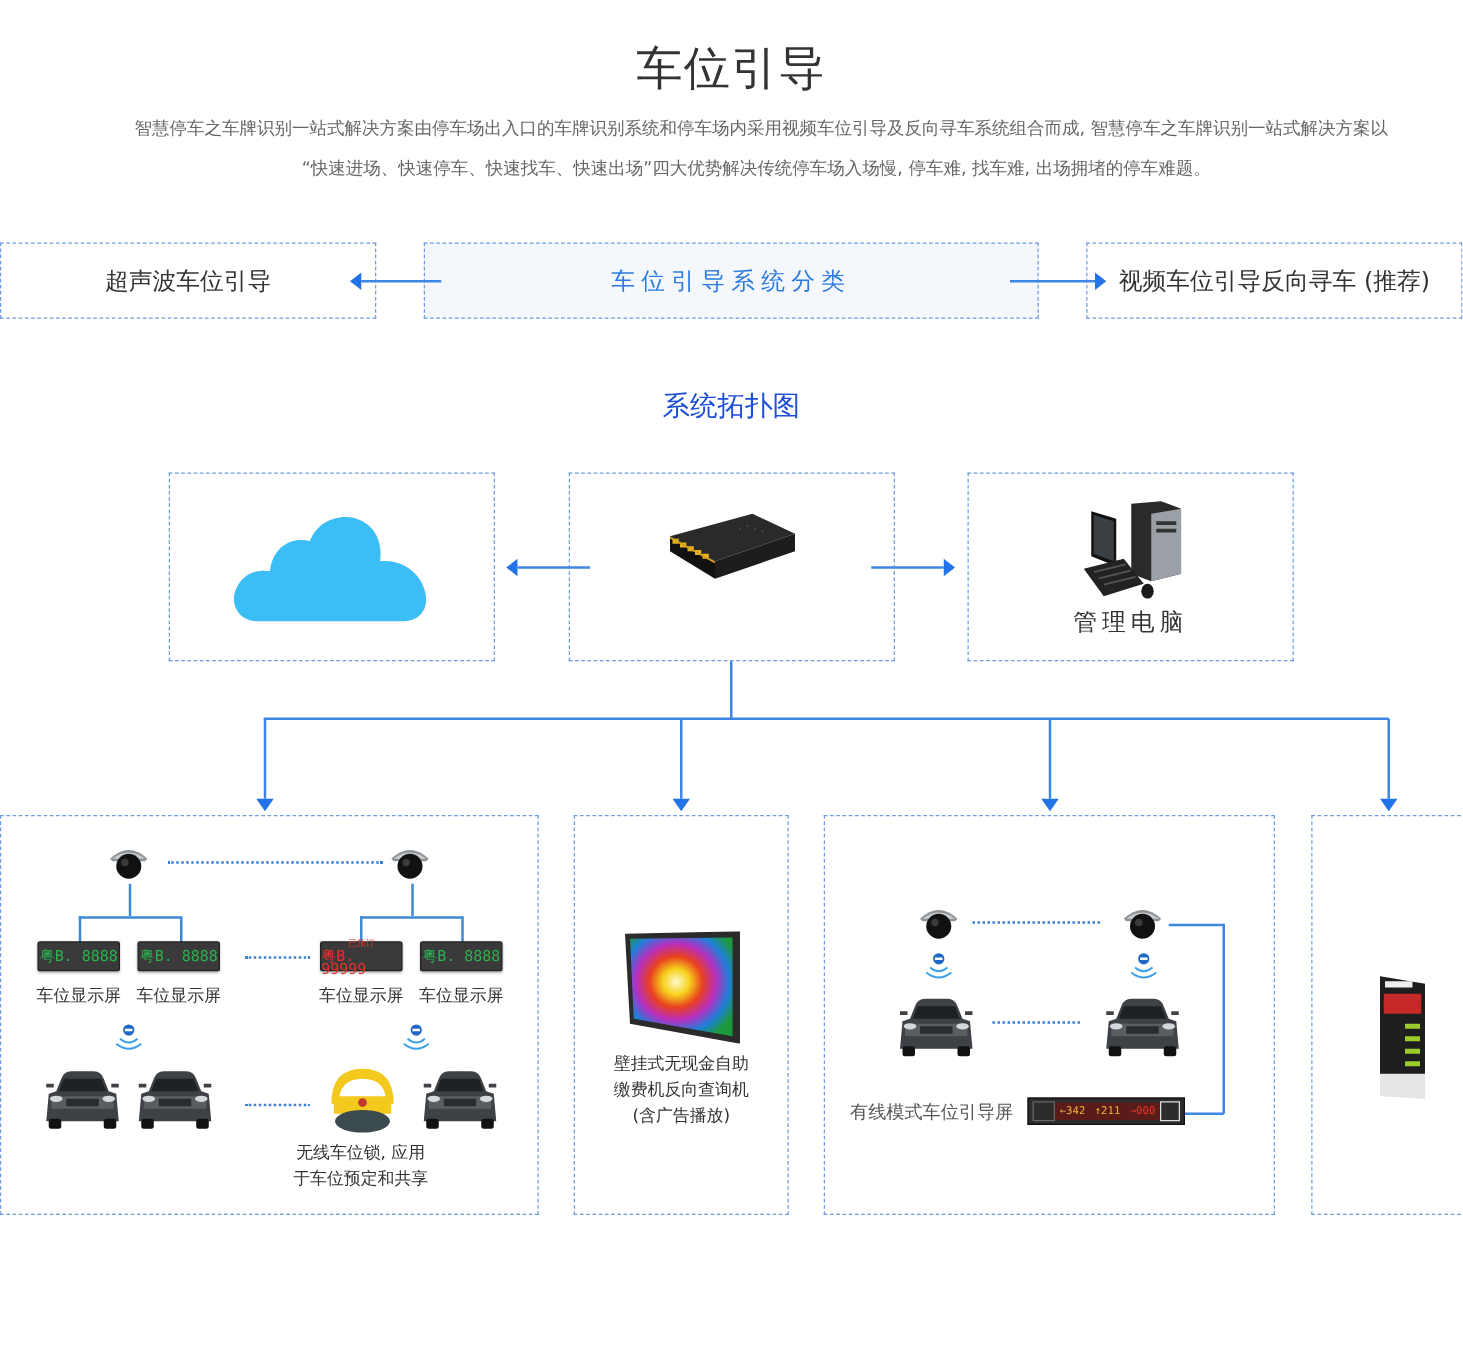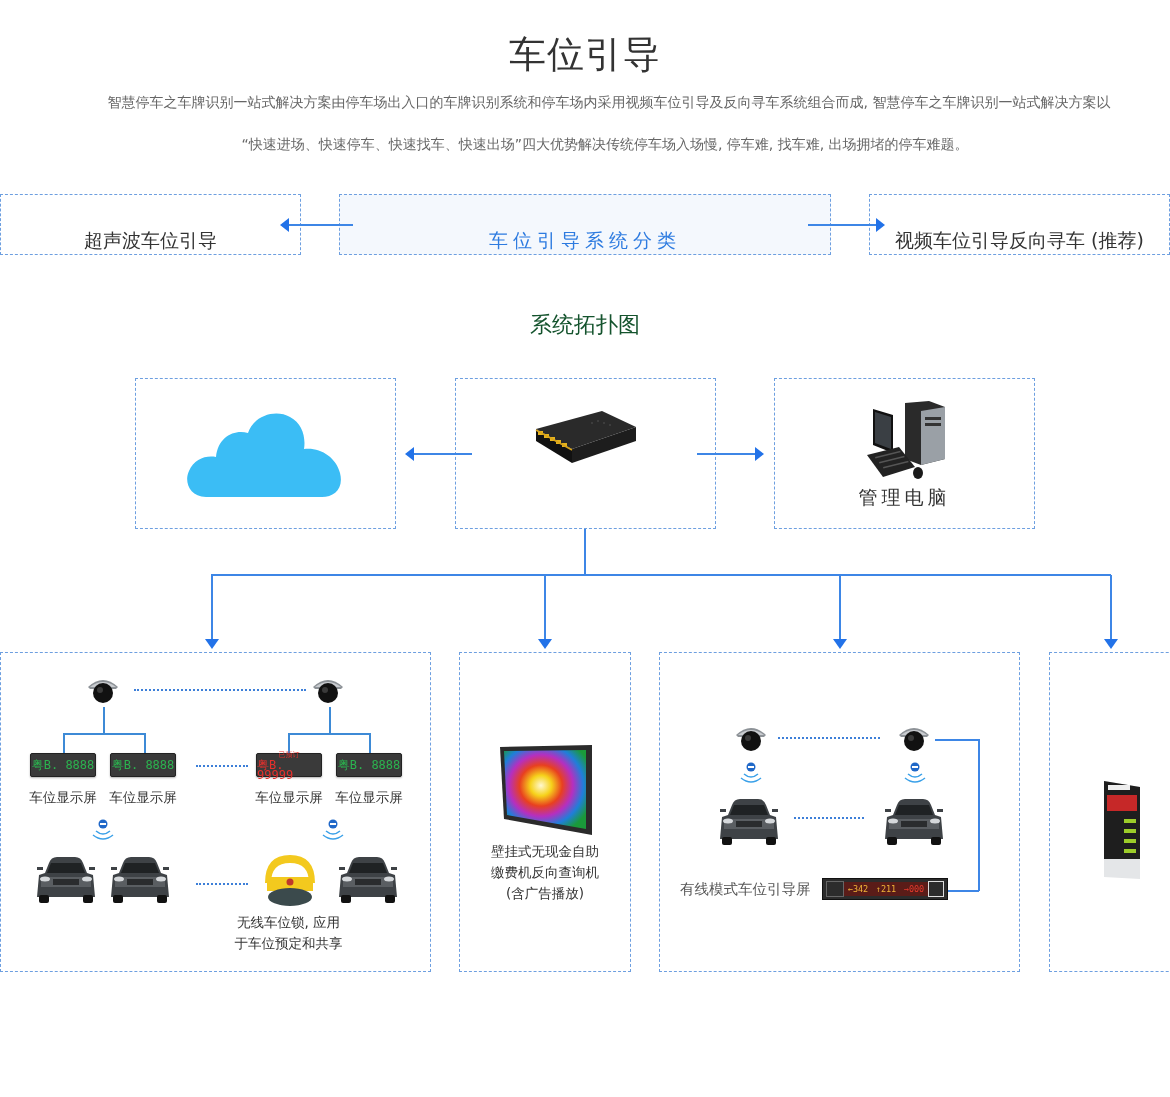--- a/index.html
+++ b/index.html
@@ -5,26 +5,26 @@
   * { box-sizing: border-box; margin: 0; padding: 0; }
   html, body { width: 1170px; height: 1097px; background: #ffffff; overflow: hidden; }
   body { position: relative; font-family: "DejaVu Sans", "Liberation Sans", sans-serif; color: #333; }
 
   .abs { position: absolute; }
   .dash { border: 1.5px dashed #6d9fe0; }
 
   .h1 { left: 0; width: 1170px; top: 30px; text-align: center; font-size: 37px; color: #333; letter-spacing: 1px; }
   .intro { left: 0; width: 1170px; text-align: center; font-size: 14px; color: #666; }
   .intro1 { top: 94px; margin-left: 24px; }
-  .intro2 { top: 136px; padding-left: 40px; }
-
-  .cat-box { top: 194px; height: 61px; display: flex; align-items: flex-end; justify-content: center; font-size: 19px; color: #333; }
+  .intro2 { top: 126px; padding-left: 40px; }
+
+  .cat-box { top: 194px; height: 61px; display: flex; align-items: center; justify-content: center; font-size: 19px; color: #333; }
   .cat-center { background: #f4f8fd; color: #2d7be0; letter-spacing: 5px; }
 
-  .h2 { left: 0; width: 1170px; top: 310px; text-align: center; font-size: 22px; color: #14532d; }
+  .h2 { left: 0; width: 1170px; top: 310px; text-align: center; font-size: 22px; color: #1d4ed8; }
 
   .node { top: 378px; height: 151px; }
   .node-label { position: absolute; left: 0; right: 0; text-align: center; font-size: 19px; color: #333; letter-spacing: 4px; }
 
   .line-h { height: 1.5px; background: #3d86e6; }
   .line-v { width: 1.5px; background: #3d86e6; }
   .arrow-down { width: 0; height: 0; border-left: 7px solid transparent; border-right: 7px solid transparent; border-top: 10px solid #2272e8; }
   .arrow-left { width: 0; height: 0; border-top: 7px solid transparent; border-bottom: 7px solid transparent; border-right: 9px solid #2272e8; }
   .arrow-right { width: 0; height: 0; border-top: 7px solid transparent; border-bottom: 7px solid transparent; border-left: 9px solid #2272e8; }
 

